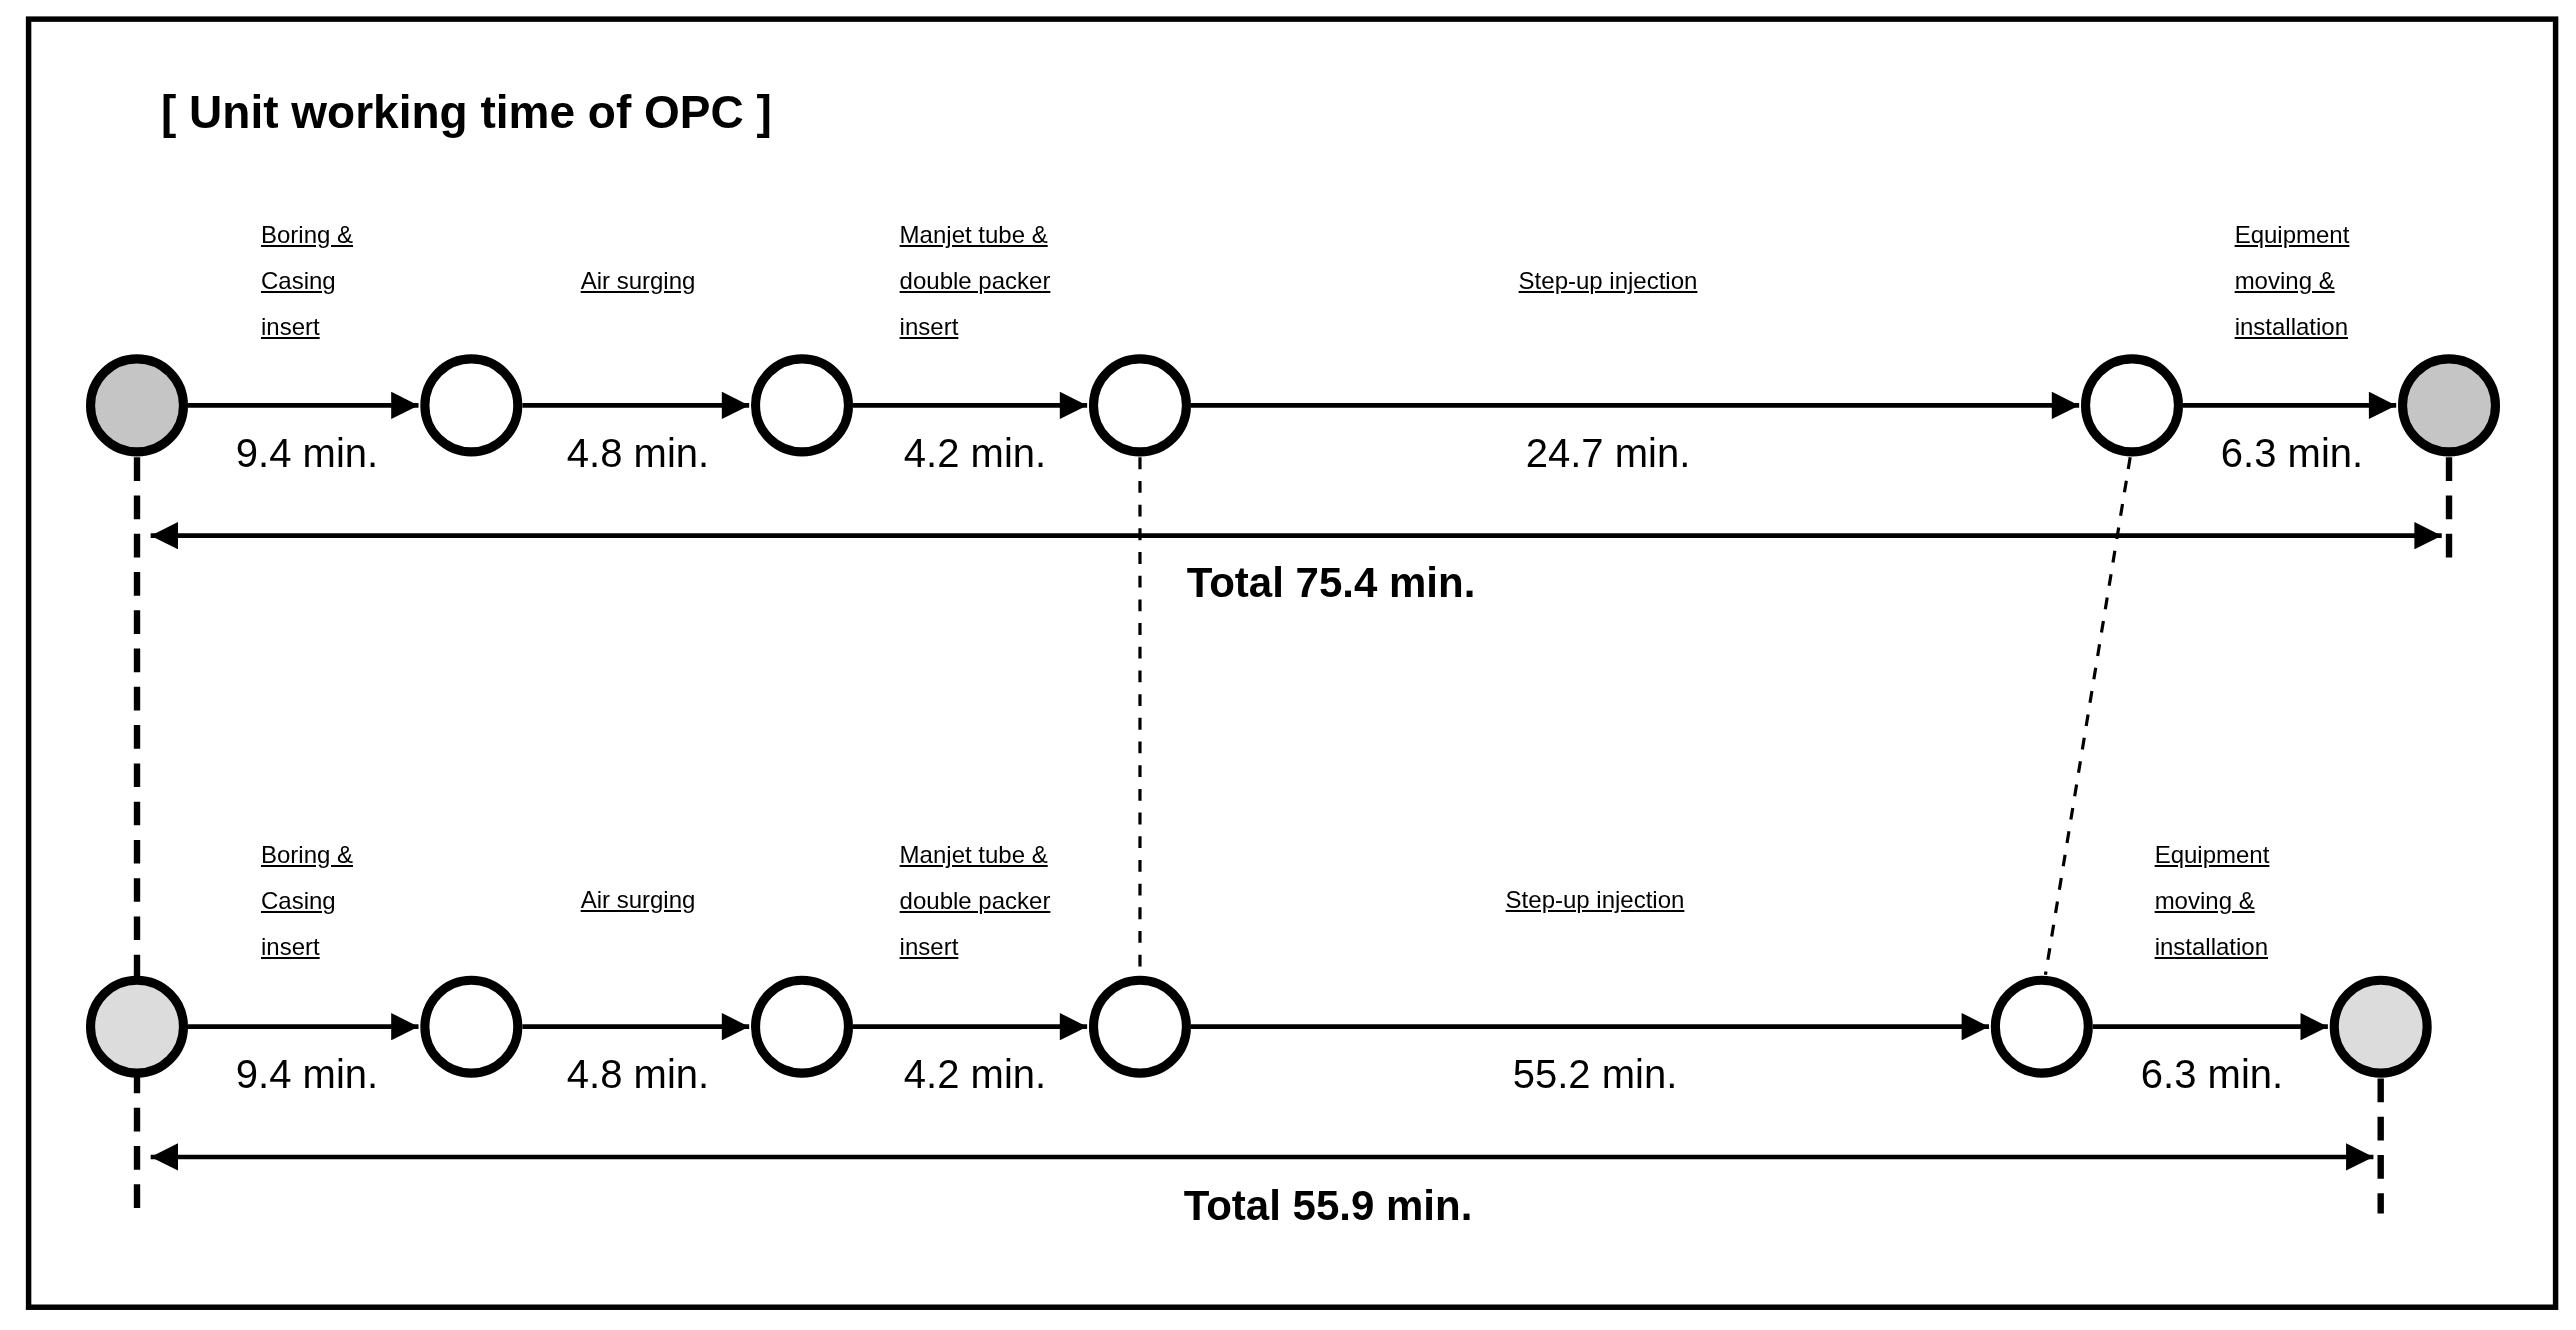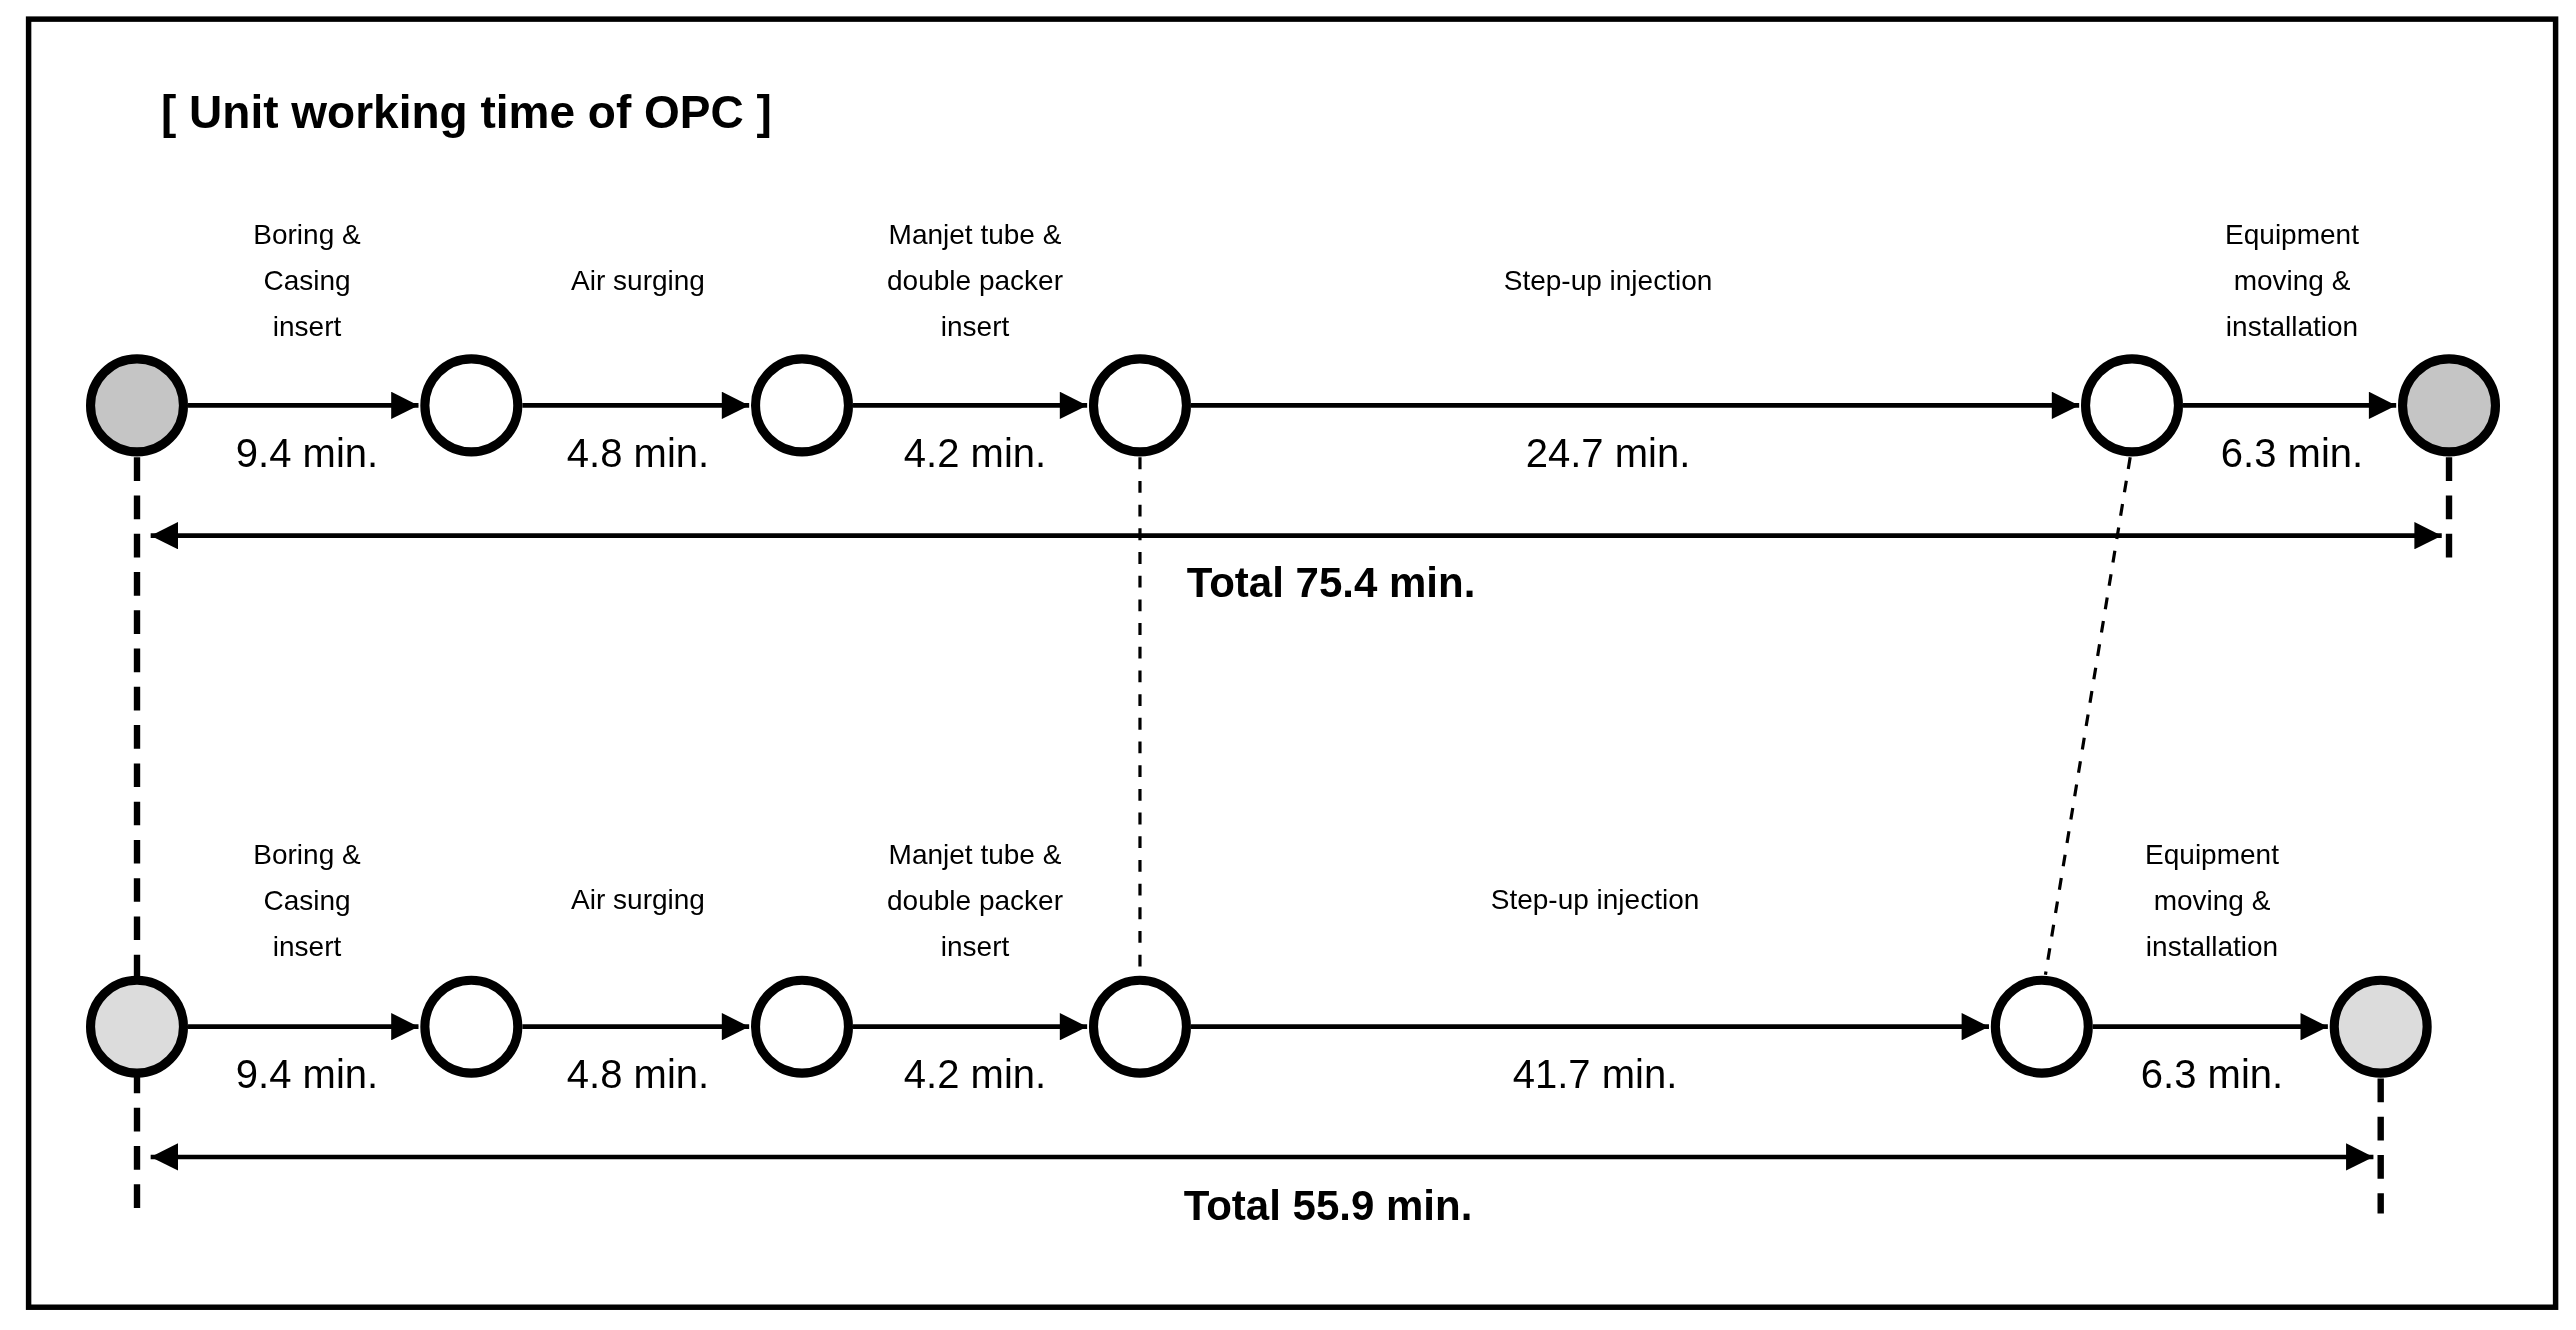--- a/index.html
+++ b/index.html
@@ -14,24 +14,25 @@
   }
   #drawing { position: absolute; left: 0; top: 0; }
   .txt { position: absolute; white-space: pre-line; }
   .section-title {
     font-size: 46px;
     font-weight: bold;
     line-height: 51px;
     white-space: pre;
   }
   .step-label {
-    font-size: 28px;
+    font-size: 24px;
     line-height: 46px;
-    text-align: center;
+    text-align: left;
     transform: translateX(-50%);
+    text-decoration: underline;
   }
   .step-duration {
     font-size: 40px;
     line-height: 46px;
     text-align: center;
     transform: translateX(-50%);
   }
   .total-label {
     font-size: 42px;
     font-weight: bold;
@@ -122,19 +123,19 @@
 double packer
 insert</div>
   <div class="txt step-label" style="left:1595px; top:877px;">Step-up injection</div>
   <div class="txt step-label" style="left:2212px; top:832px;">Equipment
 moving &amp;
 installation</div>
 
   <div class="txt step-duration" style="left:307px; top:1051px;">9.4 min.</div>
   <div class="txt step-duration" style="left:638px; top:1051px;">4.8 min.</div>
   <div class="txt step-duration" style="left:975px; top:1051px;">4.2 min.</div>
-  <div class="txt step-duration" style="left:1595px; top:1051px;">41.7 min.</div>
+  <div class="txt step-duration" style="left:1595px; top:1051px;">55.2 min.</div>
   <div class="txt step-duration" style="left:2212px; top:1051px;">6.3 min.</div>
 
   <div class="txt total-label" style="left:1328px; top:1182px;">Total 55.9 min.</div>
 
 </div>
 
 
 </body></html>

